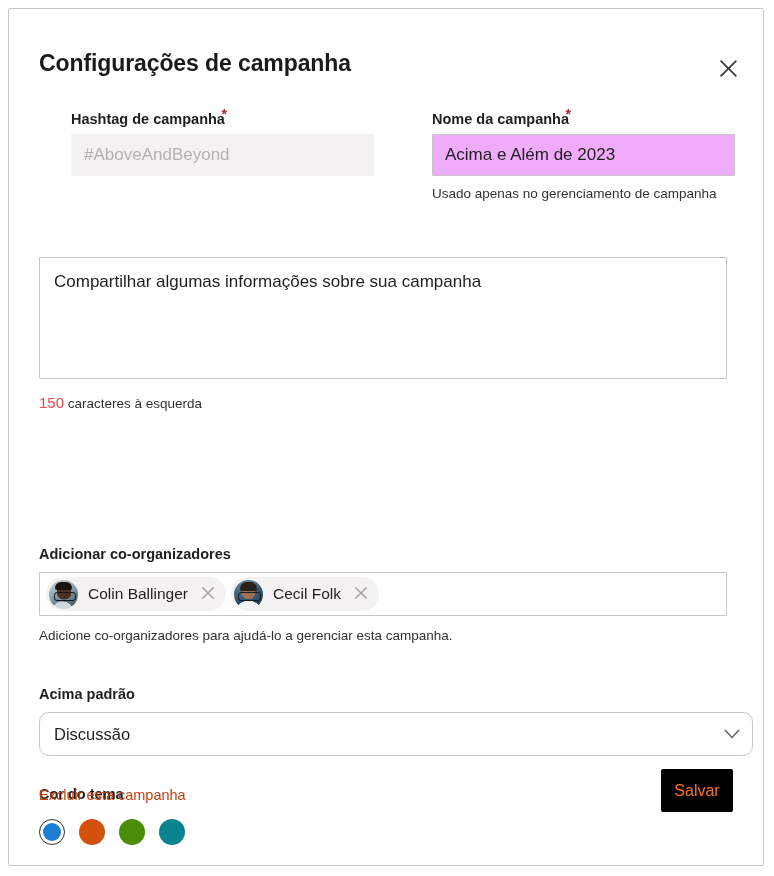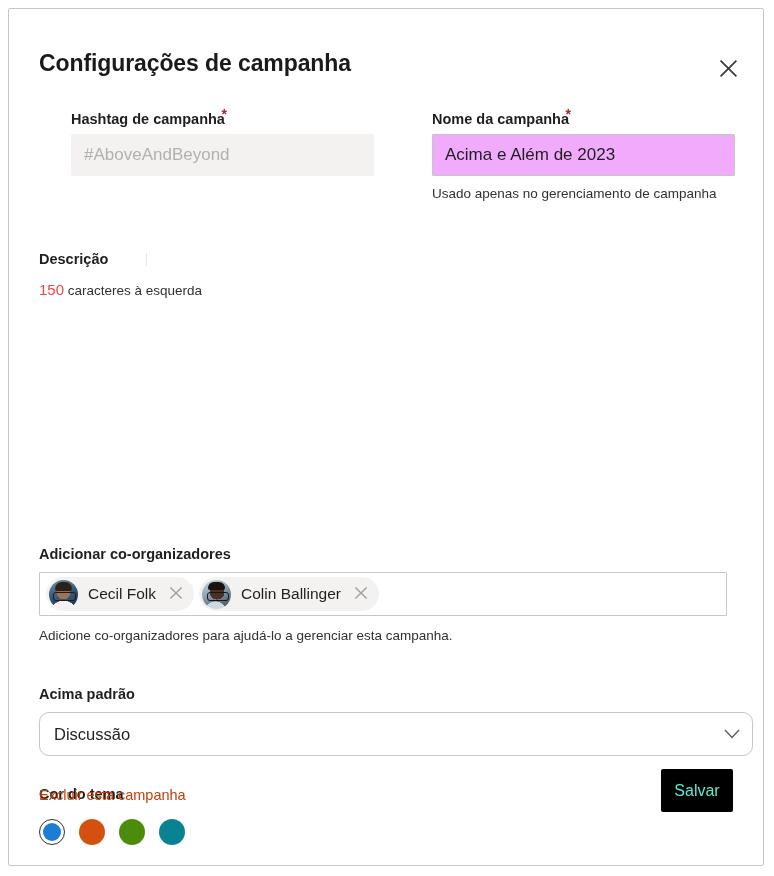--- a/index.html
+++ b/index.html
@@ -325,21 +325,21 @@
     cursor: pointer;
     font-family: "Liberation Sans", sans-serif;
   }
   .save-button {
     position: absolute;
     right: 30px;
     top: 0px;
     width: 72px;
     height: 43px;
     background: #000000;
-    color: #5eead4;
+    color: #f97316;
     border: none;
     font-size: 16px;
     font-family: "Liberation Sans", sans-serif;
     cursor: pointer;
     border-radius: 2px;
   }
 
   
   .av-cecil {
     background: radial-gradient(circle at 50% 118%, #f2f2f2 0 36%, rgba(0,0,0,0) 37%),
@@ -408,49 +408,46 @@
             <span>Nome da campanha</span><span class="req-star">*</span>
           </span>
         </div>
         <input class="input-box" type="text" value="Acima e Além de 2023" style="">
         <div class="help-text under-note">Usado apenas no gerenciamento de campanha</div>
       </div>
 
     </div>
 
     <div class="desc-block">
-      <div class="desc-label-row">
-        <span class="field-label">Descrição</span>
-        <span class="desc-tick"></span>
-      </div>
+      <textarea class="desc-area" style="">Compartilhar algumas informações sobre sua campanha</textarea>
       <div class="char-count">
         <span class="count-num">150</span>
         <span>caracteres à esquerda</span>
       </div>
     </div>
 
     <div class="coorg-block">
       <span class="field-label">Adicionar co-organizadores</span>
       <div class="coorg-picker">
 
         <div class="person-chip">
-          <span class="chip-avatar av-cecil"></span>
-          <span class="chip-name">Cecil  Folk</span>
+          <span class="chip-avatar av-colin"></span>
+          <span class="chip-name">Colin Ballinger</span>
           <button class="chip-remove">
             <span>
               <svg width="14" height="14" viewBox="0 0 14 14" aria-hidden="true">
                 <path d="M1.4 1.4 L12.6 12.6 M12.6 1.4 L1.4 12.6" stroke="#a19f9d" stroke-width="1.4" fill="none"></path>
               </svg>
             </span>
           </button>
         </div>
 
         <div class="person-chip">
-          <span class="chip-avatar av-colin"></span>
-          <span class="chip-name">Colin Ballinger</span>
+          <span class="chip-avatar av-cecil"></span>
+          <span class="chip-name">Cecil  Folk</span>
           <button class="chip-remove">
             <span>
               <svg width="14" height="14" viewBox="0 0 14 14" aria-hidden="true">
                 <path d="M1.4 1.4 L12.6 12.6 M12.6 1.4 L1.4 12.6" stroke="#a19f9d" stroke-width="1.4" fill="none"></path>
               </svg>
             </span>
           </button>
         </div>
 
       </div>

